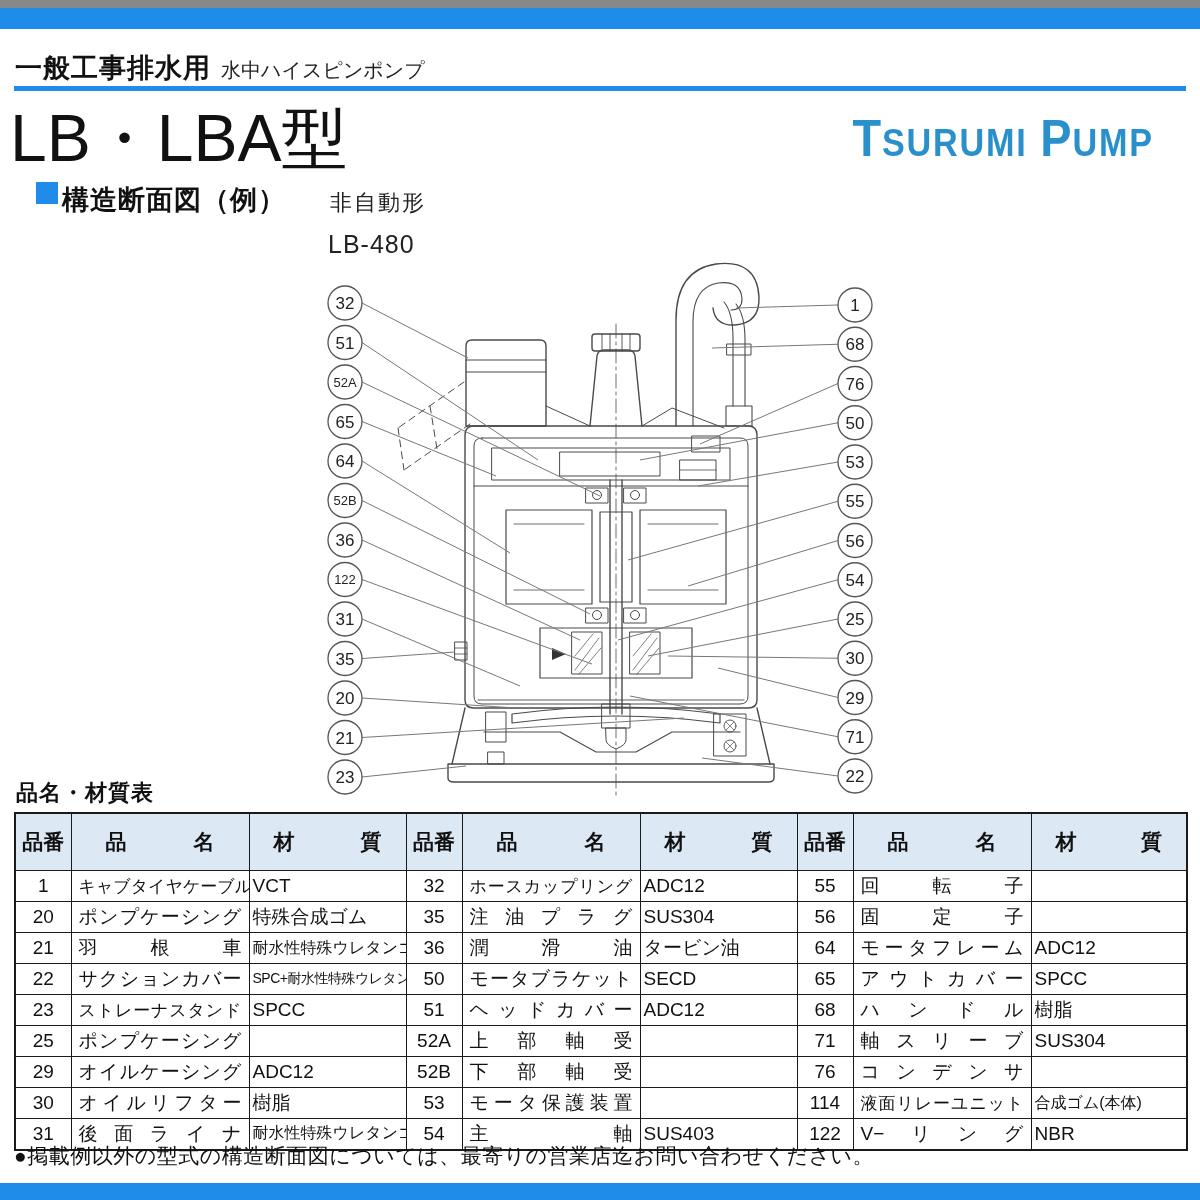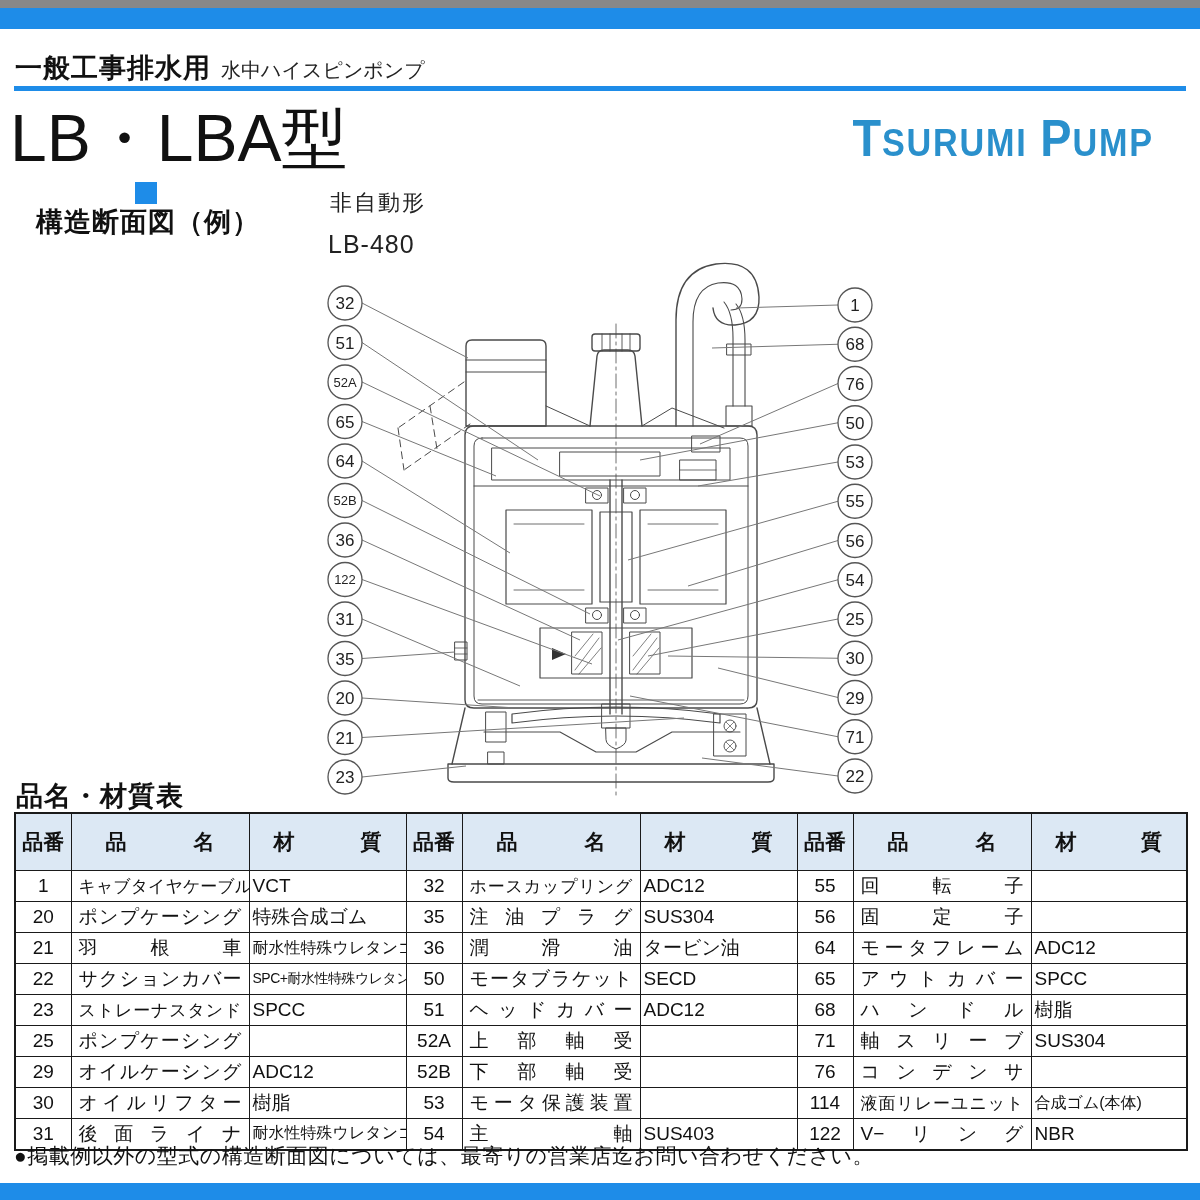--- a/index.html
+++ b/index.html
@@ -24,29 +24,29 @@
   .cat-sub{font-size:20px;margin-left:10px;color:#222;}
   .rule{position:absolute;left:14px;right:14px;top:78px;height:5px;background:var(--c-accent);}
 
   .title{position:absolute;left:10px;top:86px;font-size:66px;font-weight:normal;letter-spacing:0px;}
   .brand{position:absolute;right:46px;top:100px;color:var(--c-logo);font-weight:bold;
          white-space:nowrap;transform:scaleX(.9);transform-origin:right top;letter-spacing:1px;}
   .brand .bg{font-size:52px;}
   .brand .sm{font-size:38px;letter-spacing:2px;}
   .brand .gap{display:inline-block;width:14px;}
 
-  .section-row{position:absolute;left:36px;top:174px;display:flex;align-items:center;flex-direction:column;}
+  .section-row{position:absolute;left:36px;top:174px;display:flex;}
   .bullet-sq{width:22px;height:22px;background:var(--c-accent);margin-right:4px;}
   .section-heading{font-size:27px;font-weight:bold;letter-spacing:1px;}
   .variant{position:absolute;left:330px;top:180px;font-size:22px;color:#222;letter-spacing:2px;}
   .model{position:absolute;left:328px;top:222px;font-size:25px;color:#222;letter-spacing:1px;}
 
   .diagram{position:absolute;left:296px;top:238px;}
 
-  .table-title{position:absolute;left:16px;top:770px;font-size:27px;font-weight:bold;letter-spacing:1px;}
+  .table-title{position:absolute;left:16px;top:770px;font-size:22px;font-weight:bold;letter-spacing:1px;}
   .parts-table{position:absolute;left:14px;top:804px;width:1172px;border-collapse:collapse;table-layout:fixed;}
   .parts-table th,.parts-table td{border:1px solid #1a1a1a;height:31px;white-space:nowrap;overflow:hidden;padding:0 3px;}
   .parts-table{border:2px solid #1a1a1a;}
   .parts-table th{background:var(--c-thead);font-weight:bold;font-size:21px;height:30px;}
   .th-spread{text-align:justify;text-align-last:justify;padding:14px 34px !important;}
   .th-spread.mat{padding:0 24px !important;}
   td.no{text-align:center;font-size:19px;}
   td.name{font-size:19px;text-align:justify;text-align-last:justify;text-justify:inter-character;padding:0 7px;}
   td.mat{text-align:left;font-size:19px;}
   .t1{font-size:16px !important;}

